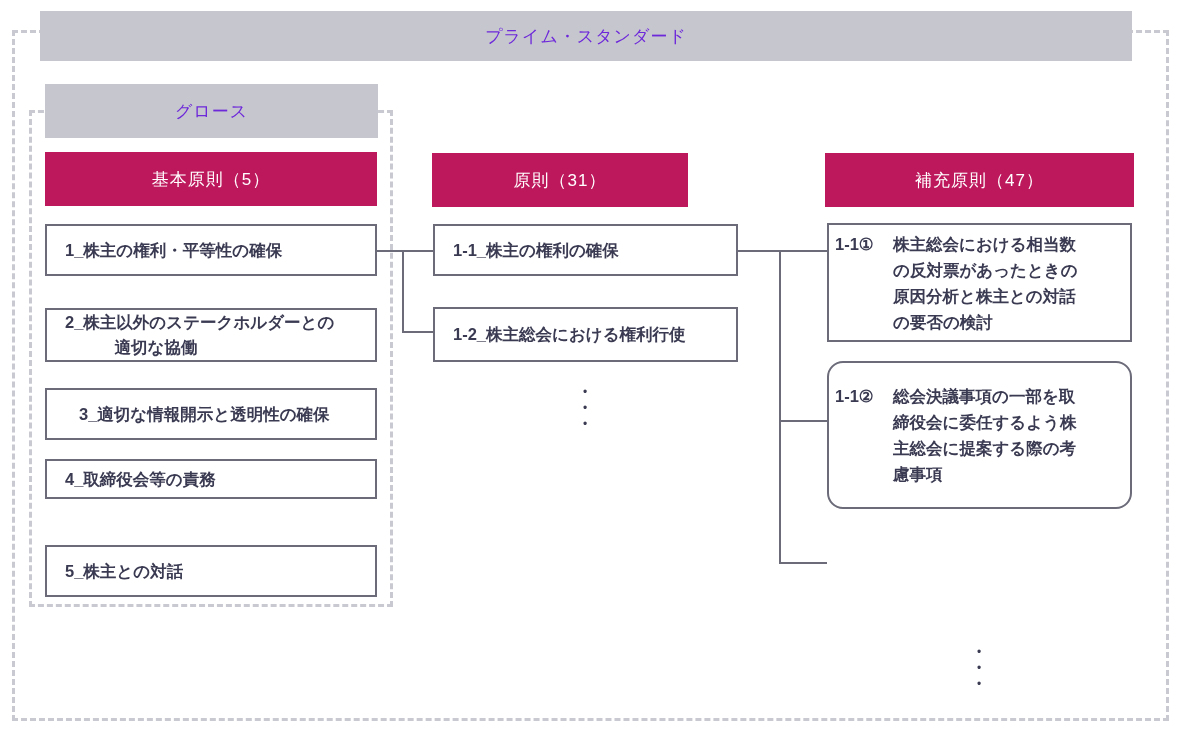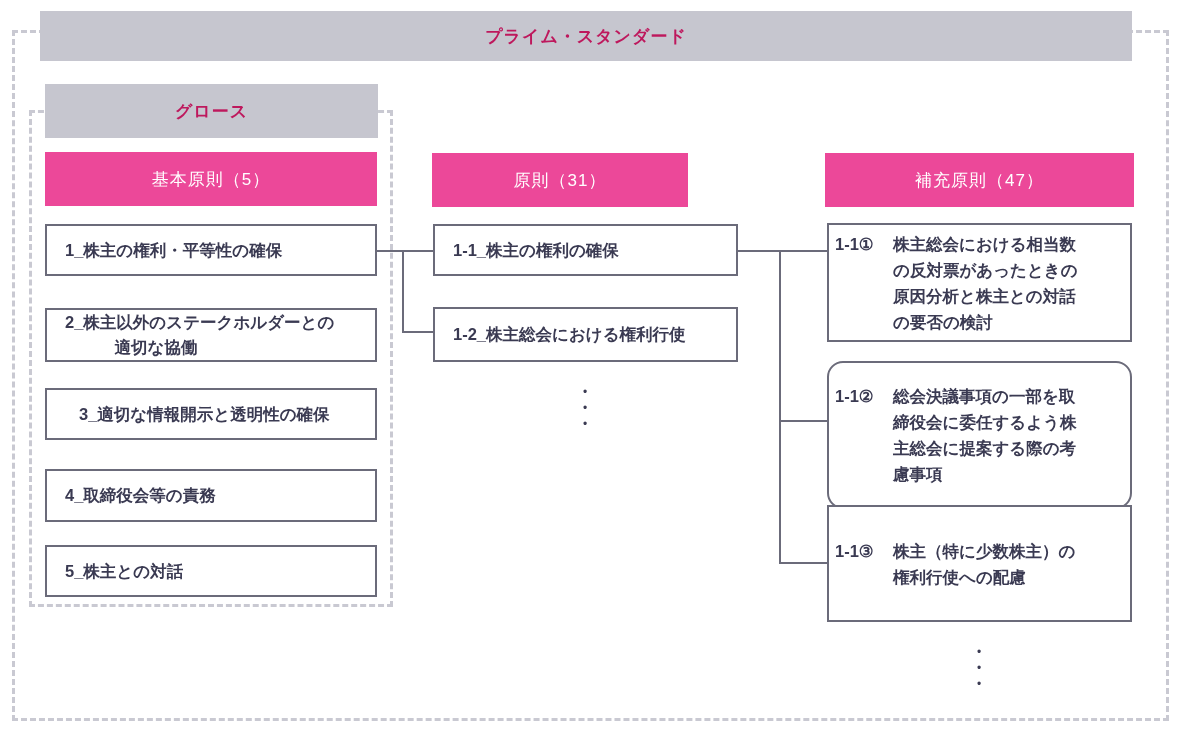--- a/index.html
+++ b/index.html
@@ -6,35 +6,35 @@
   .canvas{
     position:relative;width:1180px;height:734px;background:#ffffff;
     font-family:"Liberation Sans",sans-serif;color:#3a3a52;overflow:hidden;
   }
   .dashed-rect{position:absolute;border:3px dashed #c9c9d2;box-sizing:border-box;z-index:1;background:transparent;}
   .outer{left:12px;top:30px;width:1157px;height:691px;}
   .inner{left:29px;top:110px;width:364px;height:497px;}
 
   .bar{position:absolute;display:flex;align-items:center;justify-content:center;
        z-index:2;font-size:17px;letter-spacing:1px;box-sizing:border-box;}
-  .light{background:#c6c6cf;color:#be185d;font-weight:bold;}
-  .dark{background:#ec4899;color:#ffffff;}
+  .light{background:#c6c6cf;color:#6d28d9;}
+  .dark{background:#be185d;color:#ffffff;}
   .header-bar{left:40px;top:11px;width:1092px;height:50px;}
   .growth-bar{left:45px;top:84px;width:333px;height:54px;}
   .basic-bar{left:45px;top:152px;width:332px;height:54px;}
   .principles-bar{left:432px;top:153px;width:256px;height:54px;}
   .supp-bar{left:825px;top:153px;width:309px;height:54px;}
 
   .box{position:absolute;background:#fff;border:2px solid #6b6b7a;z-index:3;
        display:flex;align-items:center;font-size:16.5px;box-sizing:border-box;font-weight:bold;}
   .lbox{left:45px;width:332px;padding:4px 6px 4px 18px;white-space:pre-wrap;line-height:25px;}
   .b1{top:224px;height:52px;}
   .b2{top:308px;height:54px;}
   .b3{top:388px;height:52px;padding-left:32px;}
-  .b4{top:469px;height:53px;}
+  .b4{top:459px;height:40px;}
   .b5{top:545px;height:52px;}
 
   .pbox{left:433px;width:305px;padding:4px 6px 4px 18px;white-space:pre-wrap;line-height:25px;}
   .p1{top:224px;height:52px;}
   .p2{top:307px;height:55px;}
 
   .sbox{left:827px;width:305px;padding:6px 6px;}
   .s1{top:223px;height:119px;}
   .s2{top:361px;height:148px;border-radius:16px;}
   .s3{top:505px;height:117px;}
@@ -105,27 +105,20 @@
   </div>
   <div class="box sbox s2">
     <div class="srow">
       <span class="slabel">1-1②</span>
       <span class="stext">総会決議事項の一部を取
 締役会に委任するよう株
 主総会に提案する際の考
 慮事項</span>
     </div>
   </div>
-  <div class="box sbox s3">
-    <div class="srow">
-      <span class="slabel">1-1③</span>
-      <span class="stext">株主（特に少数株主）の
-権利行使への配慮</span>
-    </div>
-  </div>
   <div class="ellipsis ellipsis-supp">•
 •
 •</div>
 
   <div class="line l-h1"></div>
   <div class="line l-v"></div>
   <div class="line l-h2"></div>
   <div class="line r-h1"></div>
   <div class="line r-v"></div>
   <div class="line r-h2"></div>

